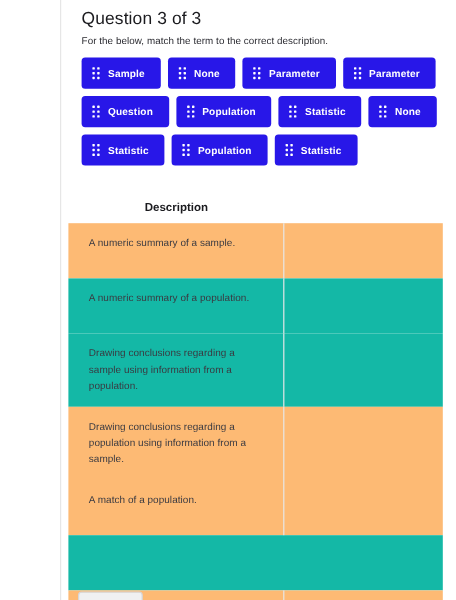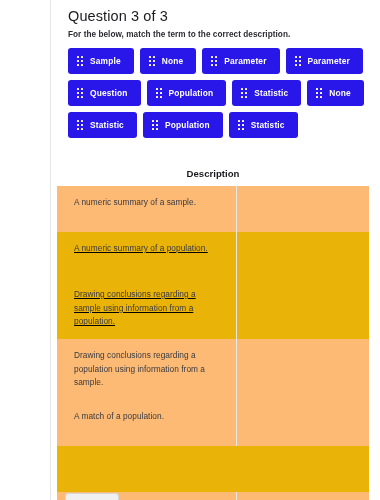--- a/index.html
+++ b/index.html
@@ -49,21 +49,21 @@
     color: #1b1b1f;
     letter-spacing: 0.1px;
     white-space: nowrap;
   }
 
   .page-subtitle {
     position: absolute;
     left: 17px;
     top: 30px;
     font-size: 8.2px;
-    font-weight: 700;
+    font-weight: 400;
     color: #2b2b31;
     letter-spacing: 0.05px;
     white-space: nowrap;
   }
 
   
   .chip-tray {
     position: absolute;
     left: 17px;
     top: 48px;
@@ -115,39 +115,38 @@
     position: absolute;
     left: 6px;
     top: 160px;
     width: 312px;
   }
 
   .table-head {
     display: flex;
     height: 26px;
     align-items: center;
-    justify-content: center;
   }
   .th {
     font-size: 9.6px;
     font-weight: 700;
     color: #1b1b1f;
     text-align: center;
   }
   .th-desc { width: 180px; }
   .th-term { width: 132px; }
 
   .table-body { display: block; }
 
   .t-row {
     display: flex;
     min-height: 46px;
     background: #fdba74;
   }
-  .t-row.alt { background: #eab308; text-decoration: underline; }
+  .t-row.alt { background: #14b8a6; }
 
   .td-desc {
     width: 180px;
     padding: 10px 14px 10px 17px;
     border-right: 1px solid #e6e6e6;
     font-size: 8.3px;
     line-height: 1.65;
     color: #3a3a41;
     letter-spacing: 0.04px;
   }

